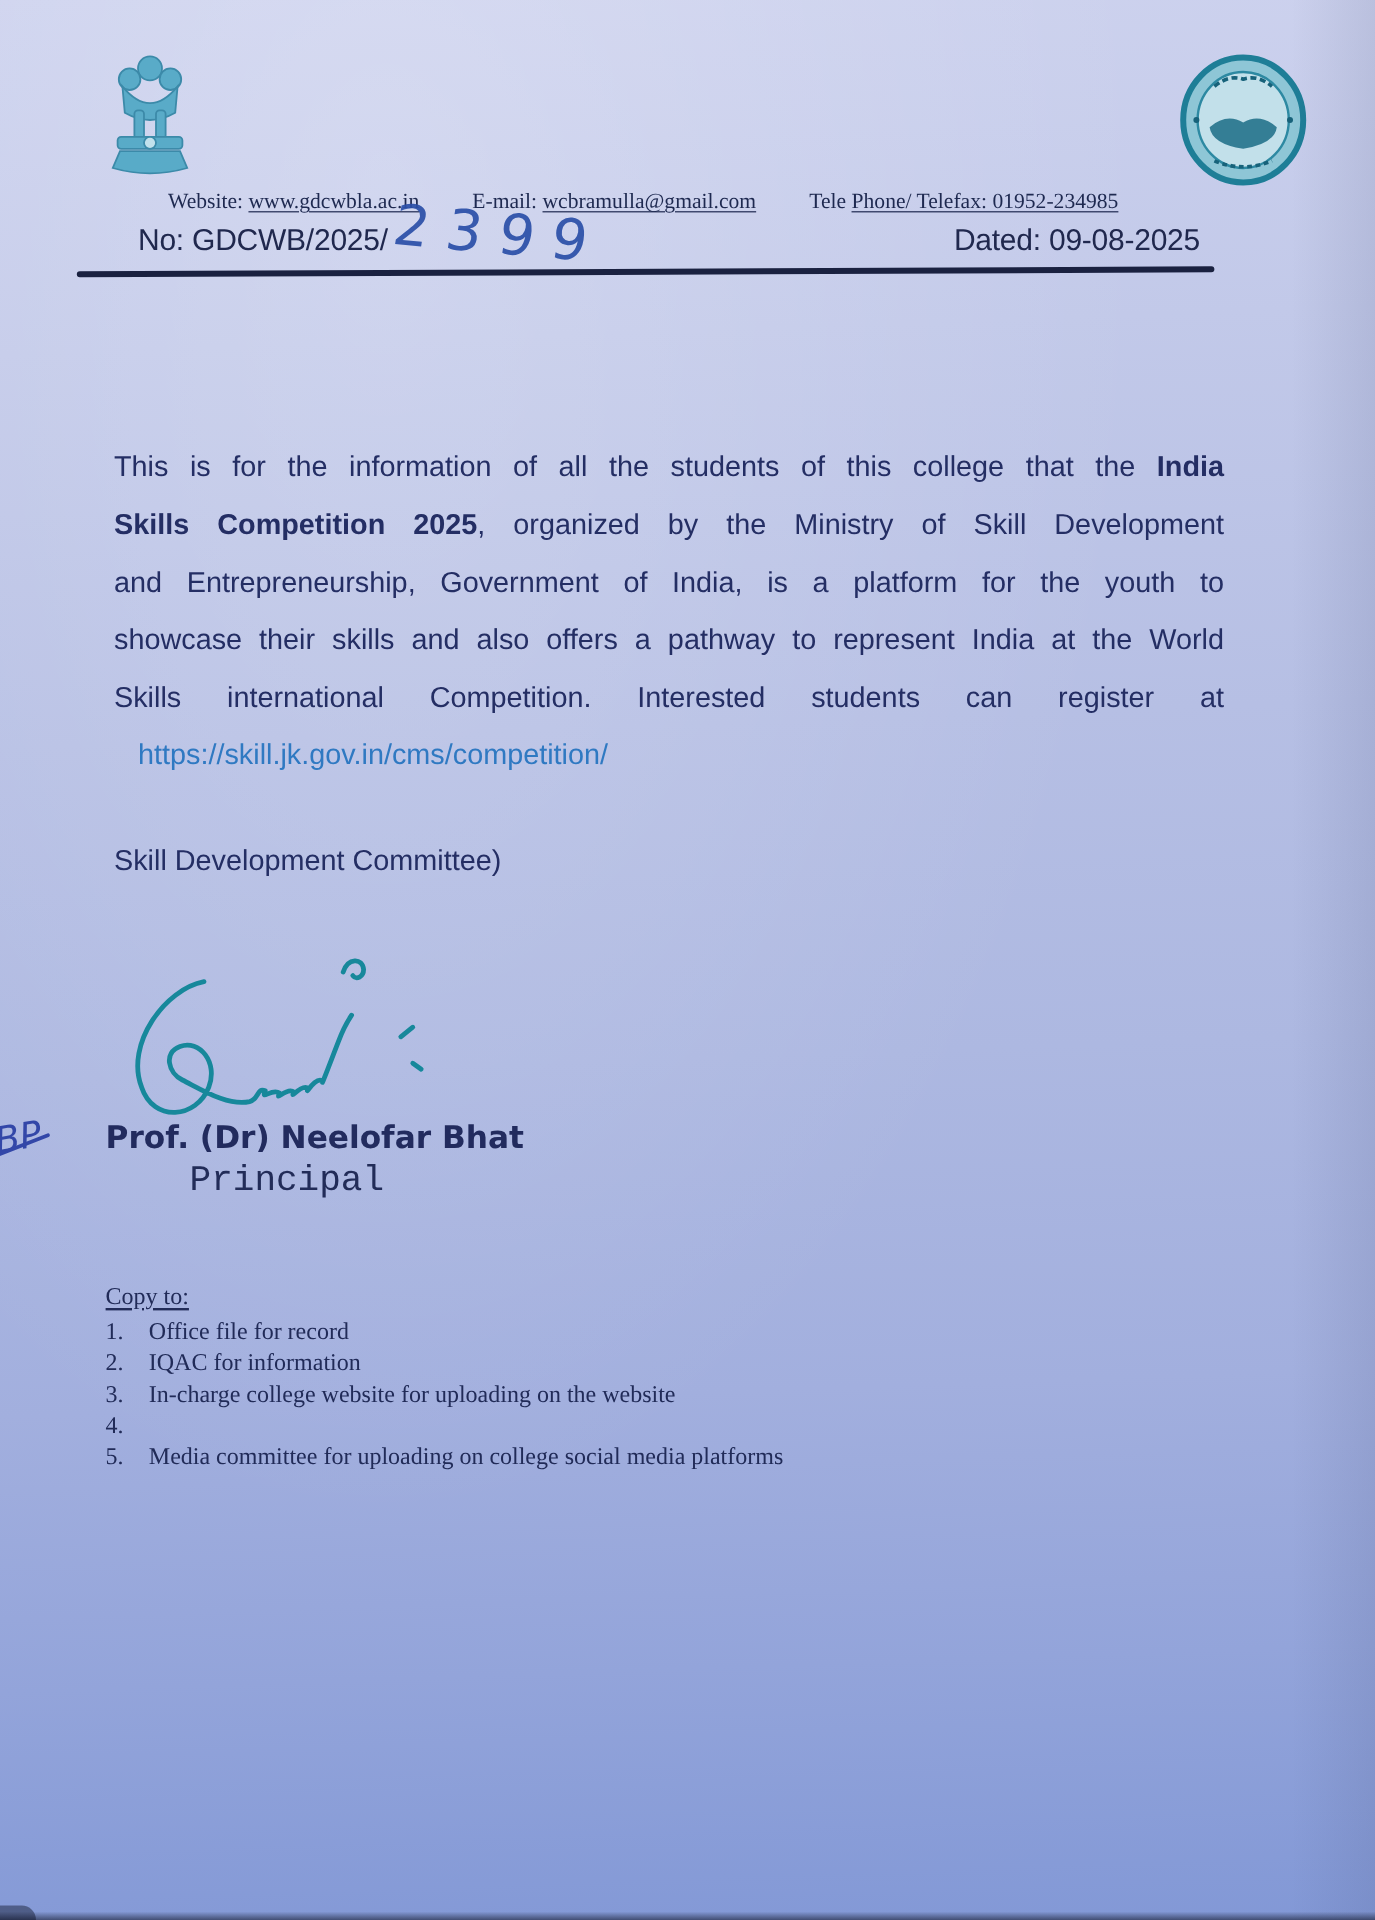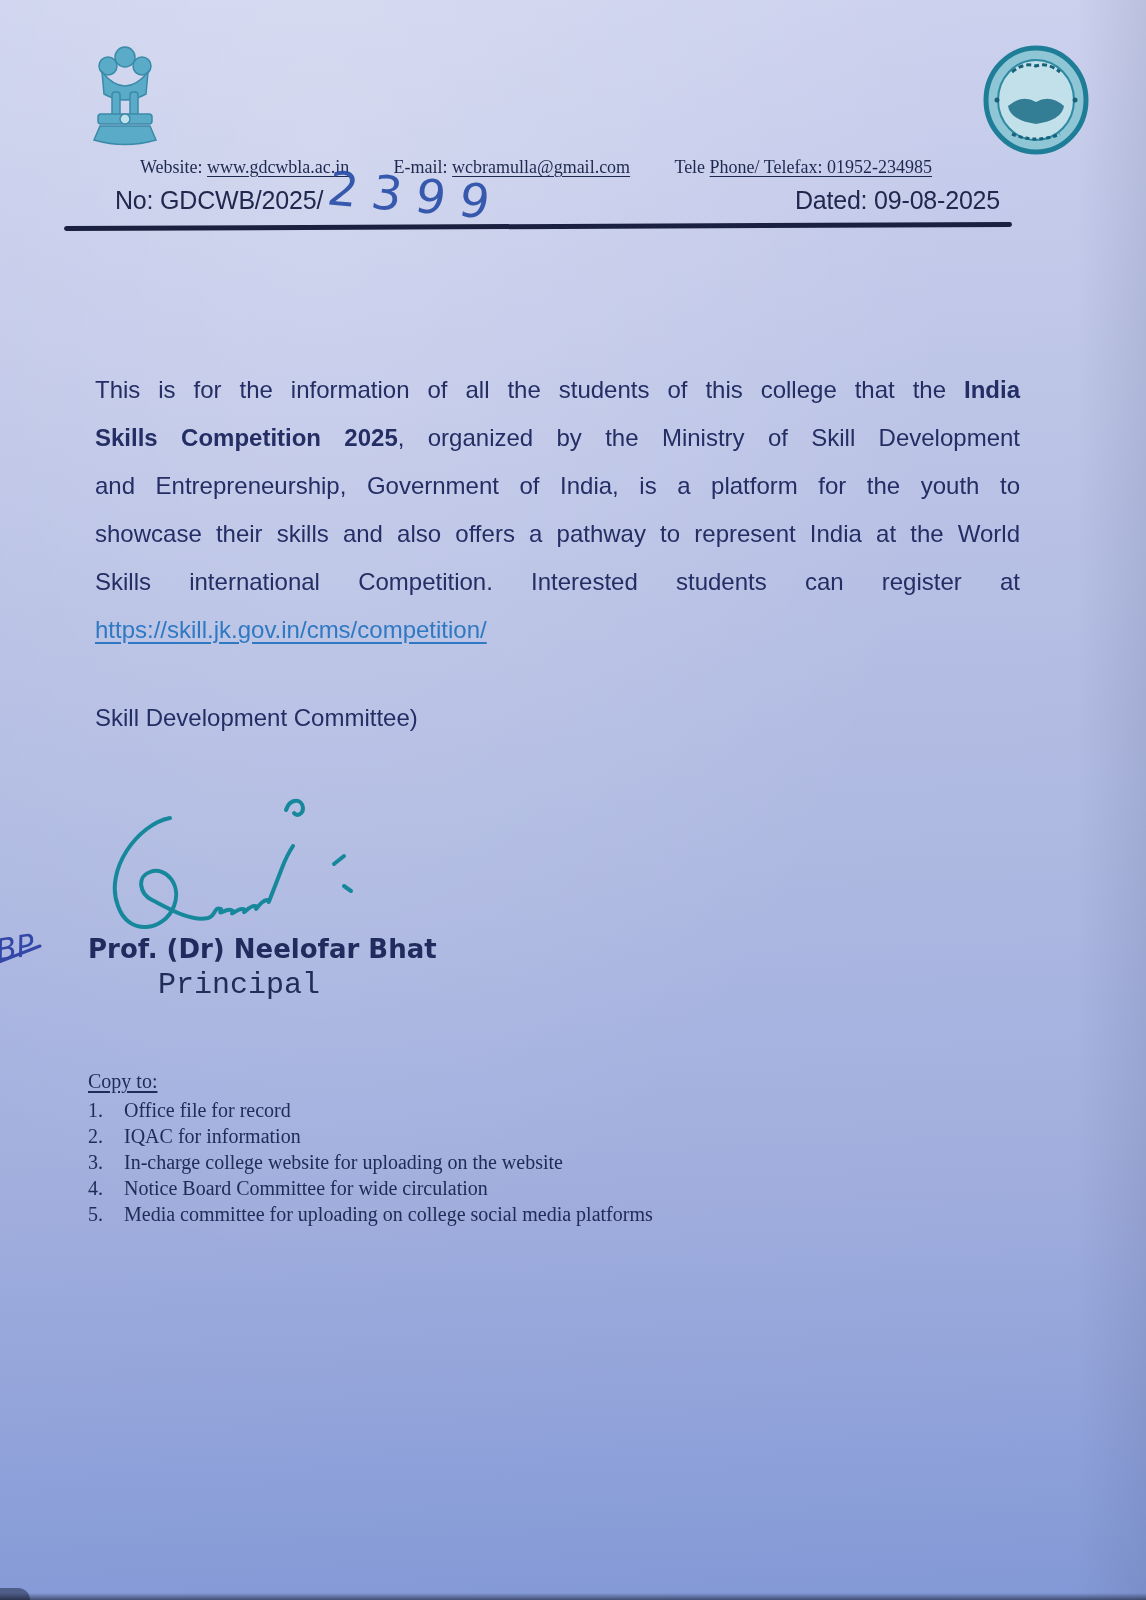--- a/index.html
+++ b/index.html
@@ -36,21 +36,21 @@
 
   .notice-title-wrap{left:0;width:100%;top:272px;text-align:center;}
   .notice-title{font-family:"DejaVu Sans",sans-serif;font-size:33px;font-weight:600;color:#1f2a56;
     letter-spacing:3px;text-decoration:underline;text-underline-offset:7px;}
 
   .body-block{left:95px;width:925px;top:366px;color:#242e64;
     font-family:"Liberation Sans",sans-serif;font-size:24px;line-height:48px;}
   .bline{text-align:justify;text-align-last:justify;text-justify:inter-word;height:48px;overflow:visible;}
   .b{font-weight:bold;}
   .link-line{height:48px;}
-  .doc-link{color:#2f79c2;text-decoration:underline;text-underline-offset:4px;cursor:pointer;}
+  .doc-link{color:#2f79c2;text-underline-offset:4px;cursor:pointer;margin-left:20px;}
 
   .contact-block{left:95px;width:925px;top:694px;color:#242e64;font-size:24px;line-height:48px;}
   .cline-just{text-align:justify;text-align-last:justify;white-space:normal;height:48px;}
   .cline{white-space:nowrap;height:48px;}
 
   .sig-svg{left:78px;top:790px;z-index:2;}
   .margin-mark-svg{left:-6px;top:918px;}
   .sig-name{left:88px;top:934px;font-family:"DejaVu Sans",sans-serif;font-size:26px;font-weight:600;color:#222b5e;}
   .sig-title{left:158px;top:968px;font-family:Liberation Mono, monospace;font-size:30px;color:#222c58;}
 
@@ -145,21 +145,20 @@
     <div class="citem">
         <span class="cnum">2.</span>
         <span>IQAC for information</span>
       </div>
     <div class="citem">
         <span class="cnum">3.</span>
         <span>In-charge college website for uploading on the website</span>
       </div>
     <div class="citem">
         <span class="cnum">4.</span>
-        <span>Notice Board Committee for wide circulation</span>
       </div>
     <div class="citem">
         <span class="cnum">5.</span>
         <span>Media committee for uploading on college social media platforms</span>
       </div>
   </div>
 
   <div class="crease"></div>
   <div class="corner-notch"></div>
 </div>

